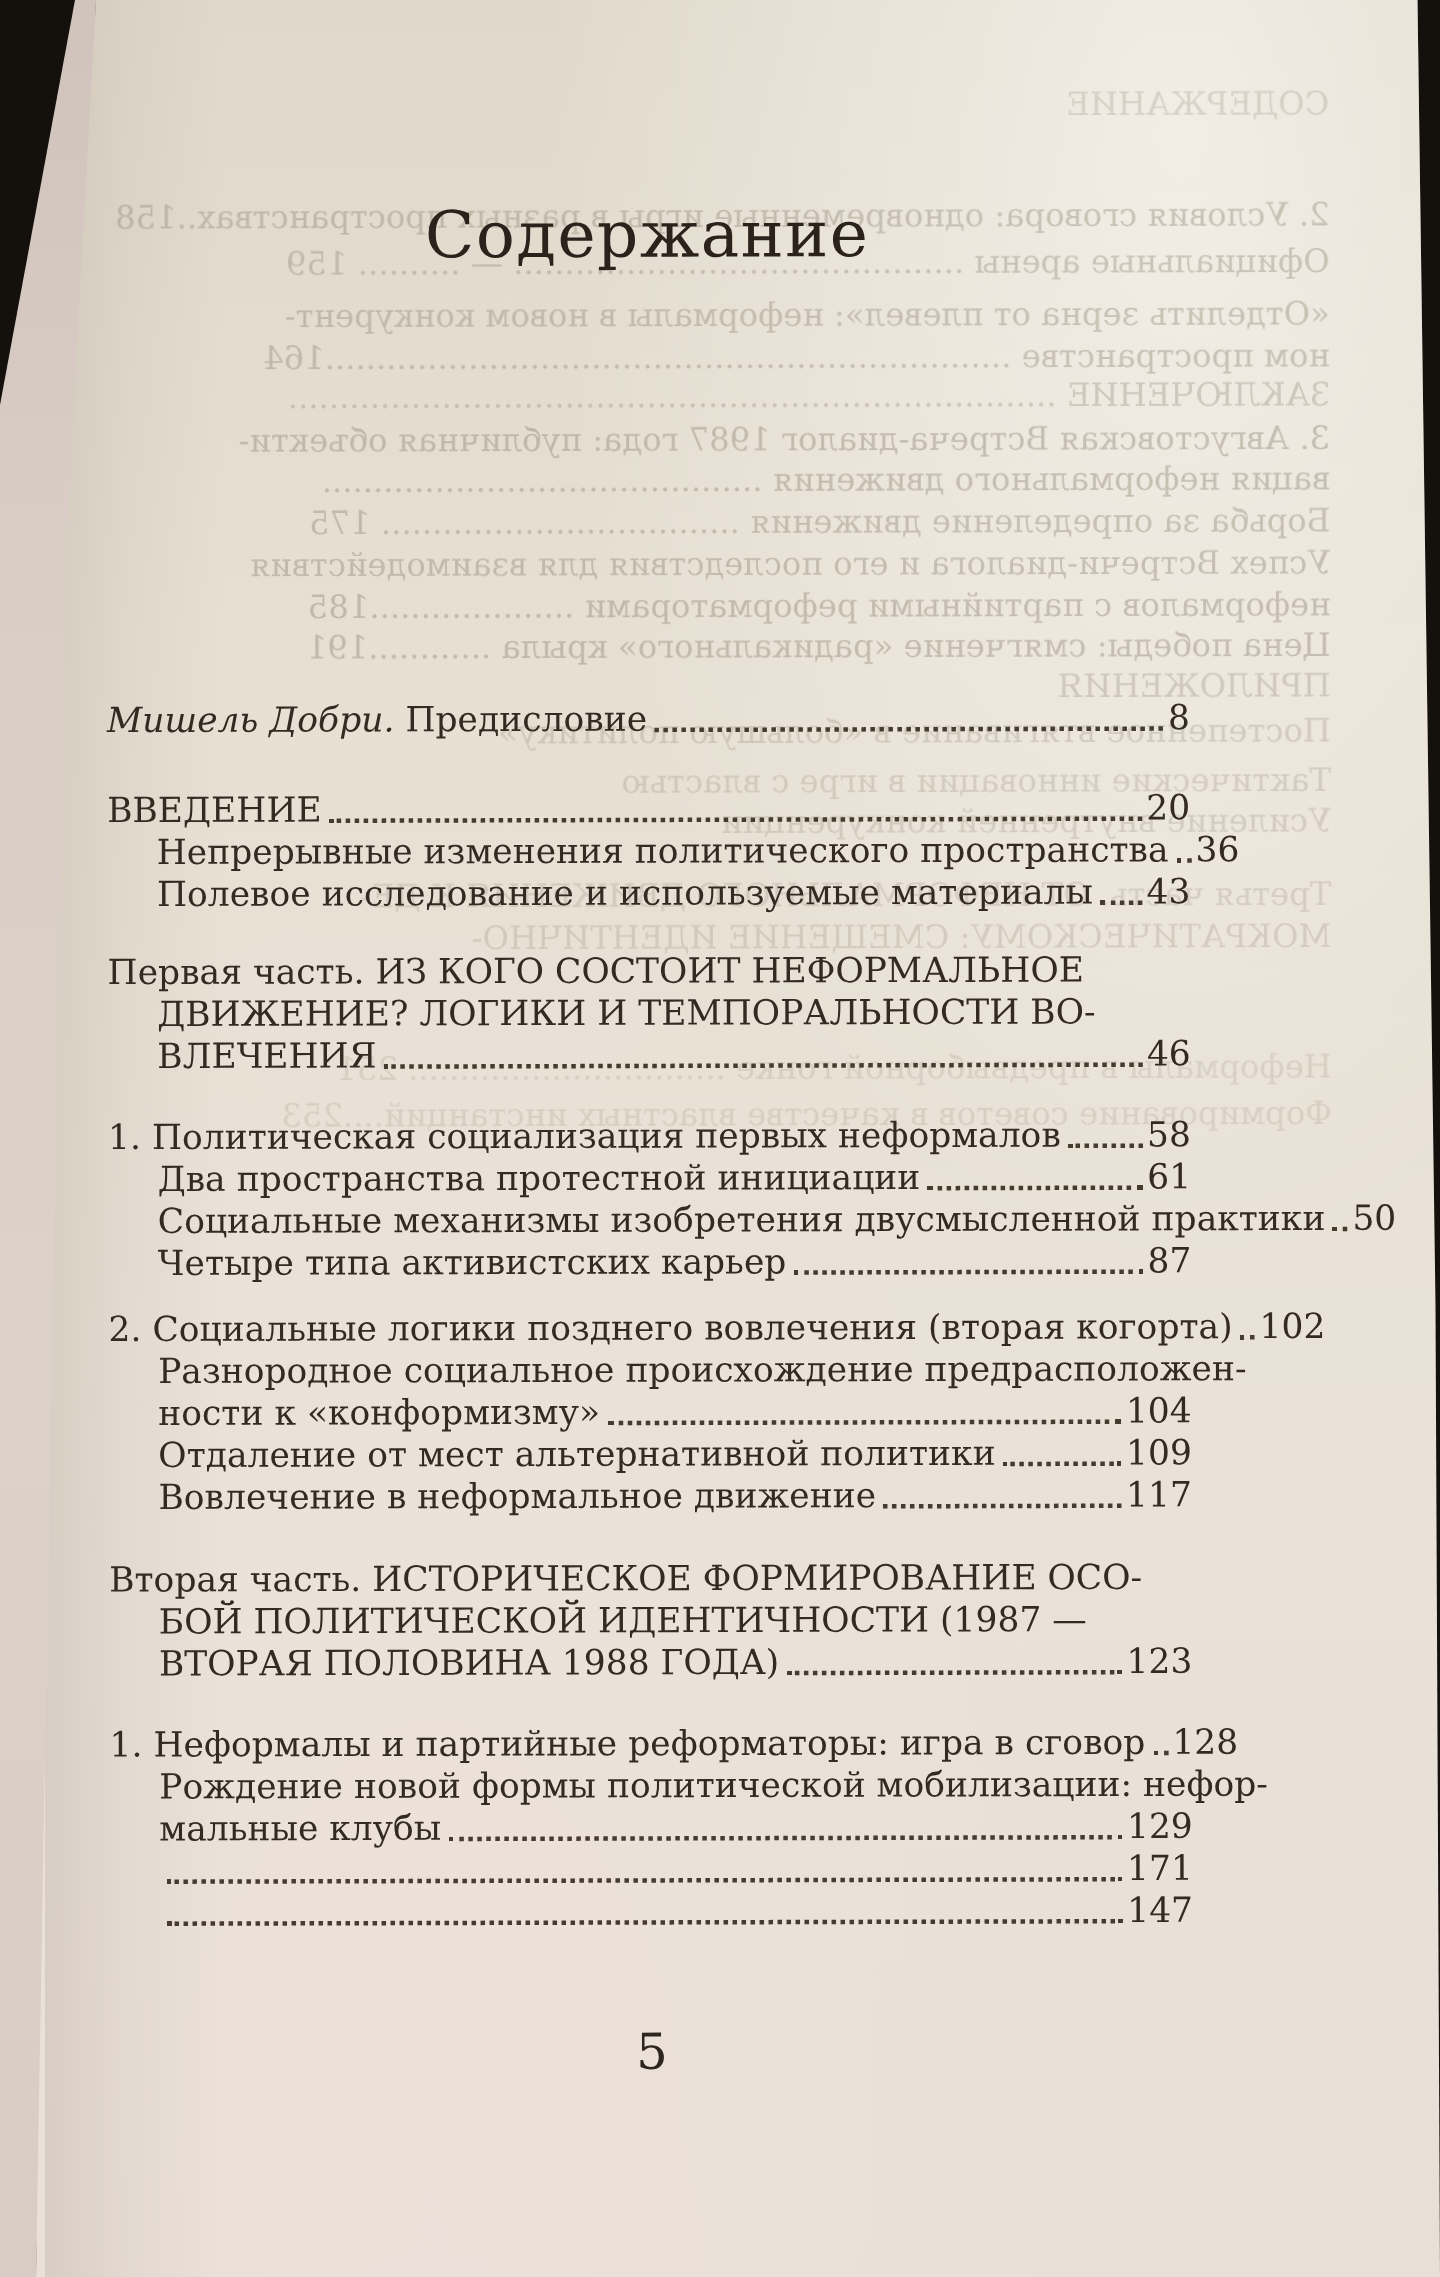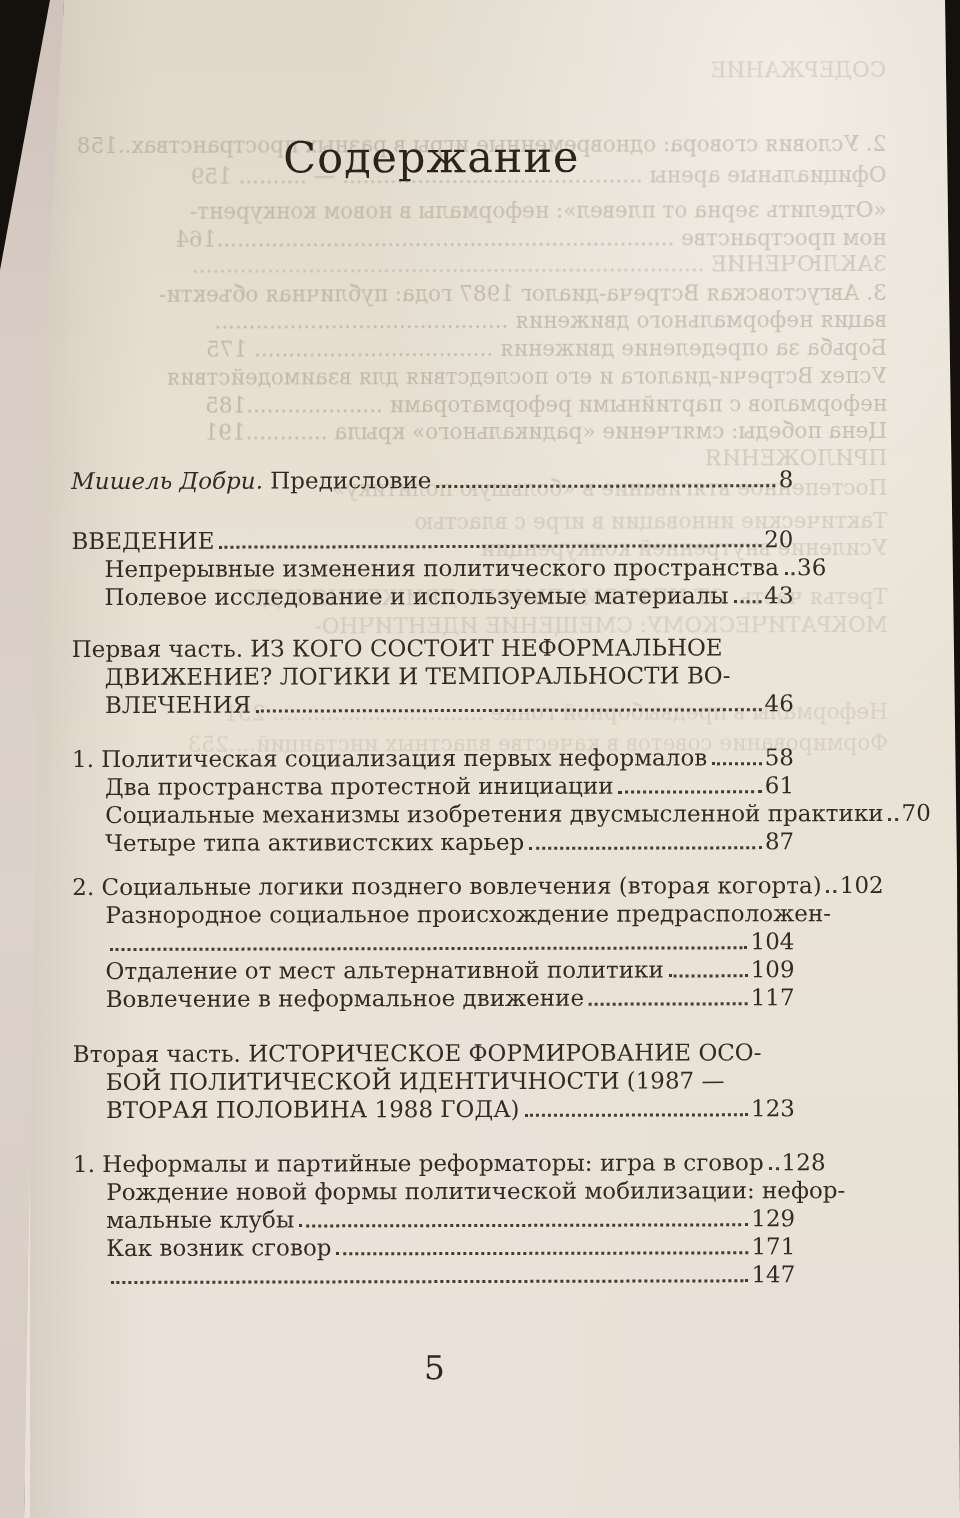--- a/index.html
+++ b/index.html
@@ -155,21 +155,21 @@
             <div class="row ind">
               <span class="txt">Два пространства протестной инициации</span>
               <span class="leader"></span>
               <span class="pagenum">61</span>
             </div>
           </div>
           <div class="toc-entry">
             <div class="row ind">
               <span class="txt">Социальные механизмы изобретения двусмысленной практики</span>
               <span class="leader"></span>
-              <span class="pagenum">70</span>
+              <span class="pagenum">50</span>
             </div>
           </div>
           <div class="toc-entry">
             <div class="row ind">
               <span class="txt">Четыре типа активистских карьер</span>
               <span class="leader"></span>
               <span class="pagenum">87</span>
             </div>
           </div>
         </div>
@@ -177,20 +177,21 @@
           <div class="toc-entry">
             <div class="row">
               <span class="txt">2. Социальные логики позднего вовлечения (вторая когорта)</span>
               <span class="leader"></span>
               <span class="pagenum">102</span>
             </div>
           </div>
           <div class="toc-entry">
             <div class="line ind">Разнородное социальное происхождение предрасположен-</div>
             <div class="row ind">
+              <span class="txt">ности к «конформизму»</span>
               <span class="leader"></span>
               <span class="pagenum">104</span>
             </div>
           </div>
           <div class="toc-entry">
             <div class="row ind">
               <span class="txt">Отдаление от мест альтернативной политики</span>
               <span class="leader"></span>
               <span class="pagenum">109</span>
             </div>
@@ -225,21 +226,20 @@
           <div class="toc-entry">
             <div class="line ind">Рождение новой формы политической мобилизации: нефор-</div>
             <div class="row ind">
               <span class="txt">мальные клубы</span>
               <span class="leader"></span>
               <span class="pagenum">129</span>
             </div>
           </div>
           <div class="toc-entry">
             <div class="row ind">
-              <span class="txt">Как возник сговор</span>
               <span class="leader"></span>
               <span class="pagenum">171</span>
             </div>
           </div>
           <div class="toc-entry">
             <div class="row ind">
               <span class="leader"></span>
               <span class="pagenum">147</span>
             </div>
           </div>

